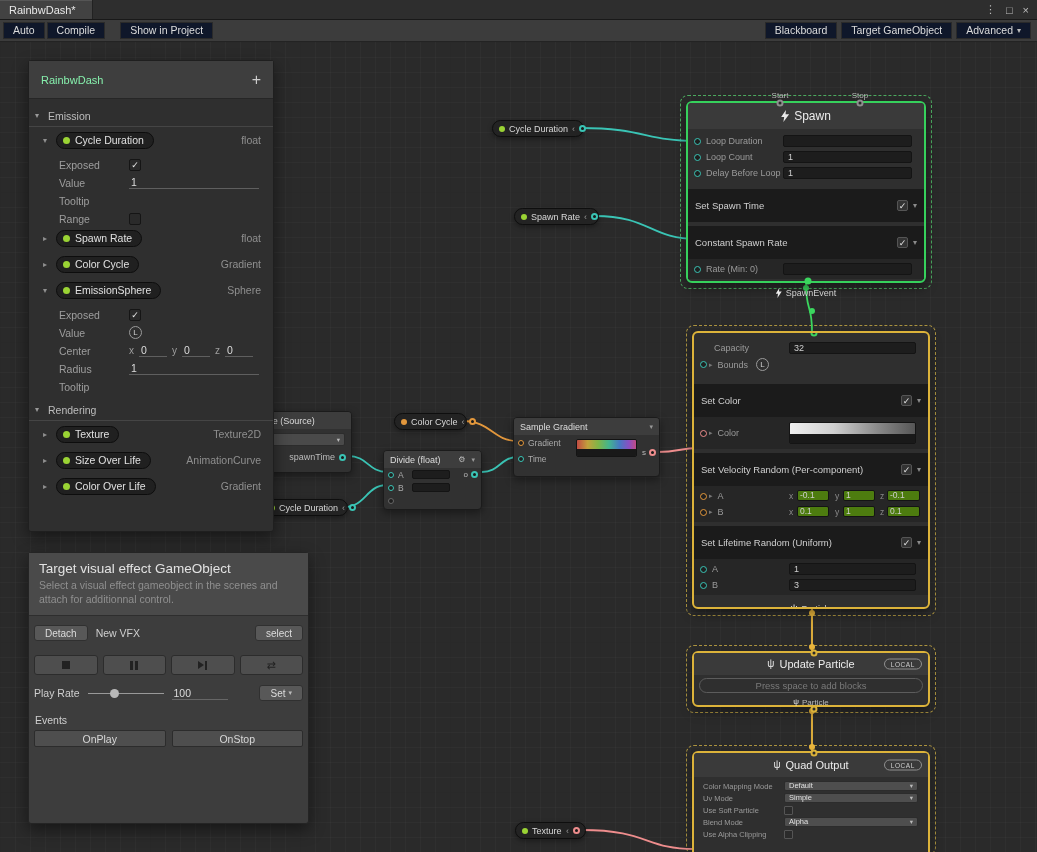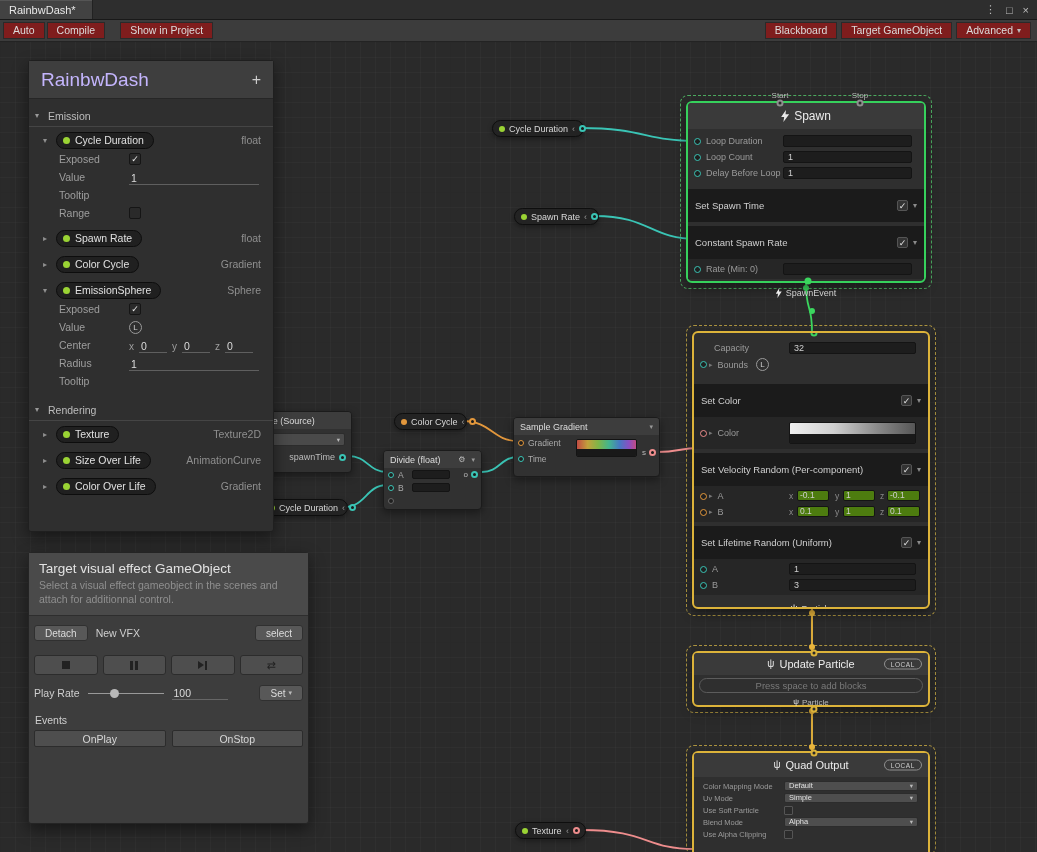--- a/index.html
+++ b/index.html
@@ -5,21 +5,21 @@
   *{margin:0;padding:0;box-sizing:border-box}
   body{background:#1e1e1e;font-family:"Liberation Sans",sans-serif;-webkit-font-smoothing:antialiased}
   .stage{position:relative;width:1037px;height:852px;overflow:hidden;background:#2a2a2a}
 
   
   .titlebar{position:absolute;top:0;left:0;right:0;height:20px;background:#2e2e2e;border-bottom:1px solid #191919;z-index:30;display:flex;align-items:stretch}
   .tab{background:#424242;padding:0 16px 0 9px;font-size:11px;color:#e8e8e8;display:flex;align-items:center;border-right:1px solid #222;box-shadow:inset 0 1px 0 #555}
   .win-icons{margin-left:auto;display:flex;align-items:center;gap:10px;padding-right:8px;color:#bdbdbd;font-size:11px}
   .win-icons span{cursor:default}
   .toolbar{position:absolute;top:20px;left:0;right:0;height:22px;background:#3c3c3c;border-bottom:1px solid #232323;z-index:30;display:flex;align-items:center;padding:0 3px;gap:2px}
-  .tbtn{height:17px;background:#7f1d1d;border:1px solid #2a2a2a;border-radius:0;color:#dcdcdc;font-size:10.5px;padding:0 9px;display:inline-flex;align-items:center;gap:4px;line-height:1}
+  .tbtn{height:17px;background:#0f172a;border:1px solid #2a2a2a;border-radius:0;color:#dcdcdc;font-size:10.5px;padding:0 9px;display:inline-flex;align-items:center;gap:4px;line-height:1}
   .tbtn .caret{font-size:8px;color:#bbb}
   .tbtn.gap{margin-left:13px}
   .tb-right{margin-left:auto;display:flex;gap:4px;padding-right:3px}
 
   
   .gridlayer{position:absolute;left:0;top:42px;right:0;bottom:0;z-index:0;
     background-image:
       linear-gradient(rgba(255,255,255,0.025) 1px,transparent 1px),
       linear-gradient(90deg,rgba(255,255,255,0.025) 1px,transparent 1px),
       linear-gradient(rgba(0,0,0,0.14) 1px,transparent 1px),
@@ -99,31 +99,31 @@
   .gdot{width:6px;height:6px;border-radius:50%;background:#9ad334;flex:none}
   .gdot.orange{background:#e2973c}
   .gcol{color:#999;font-size:9px;margin-left:auto}
   .gport{width:7px;height:7px;border-radius:50%;background:#1a1a1a;border:2px solid #3ac4b5;flex:none}
   .gport.orange{border-color:#e2973c}.gport.pink{border-color:#ee8d8d}
   .gplabel{white-space:nowrap}
 
   
   .blackboard{position:absolute;left:28px;top:60px;width:246px;height:472px;background:#2f2f2f;border:1px solid #1f1f1f;border-radius:3px;z-index:12;box-shadow:0 6px 16px rgba(0,0,0,.45)}
   .bb-header{height:38px;background:#3e3e3e;display:flex;align-items:center;padding:0 12px;border-bottom:1px solid #262626}
-  .bb-title{font-size:19px;color:#c4b5fd}
+  .bb-title{font-size:11px;color:#86efac}
   .bb-add{margin-left:auto;font-size:16px;color:#cccccc;line-height:1;cursor:default}
   .bb-cat{height:22px;display:flex;align-items:center;padding-left:6px;border-bottom:1px solid #454545;margin-top:6px}
   .bb-cchev{width:13px;color:#999;font-size:8px}
   .bb-cname{font-size:10.5px;color:#bdbdbd}
   .bb-prow{height:26px;display:flex;align-items:center;padding-left:14px;position:relative}
   .bb-pchev{width:13px;color:#8f8f8f;font-size:8px}
   .pill{height:17px;border-radius:9px;background:#202020;border:1px solid #0d0d0d;padding:0 9px 0 6px;display:inline-flex;gap:5px;align-items:center;font-size:10.5px;color:#e0e0e0}
   .pill .gdot{width:7px;height:7px}
   .bb-type{margin-left:auto;margin-right:12px;font-size:10.5px;color:#8f8f8f}
-  .bb-sub{position:relative;height:18px;display:flex;align-items:flex-start}
+  .bb-sub{position:relative;height:18px;display:flex;align-items:flex-end}
   .bb-slabel{margin-left:30px;font-size:10.5px;color:#9e9e9e}
   .bb-ctrl{position:absolute;left:100px;right:14px;display:flex;align-items:center;gap:5px}
   .bb-field{flex:1;border-bottom:1px solid #5f5f5f;font-size:10.5px;color:#dcdcdc;padding:0 2px;height:14px;line-height:14px}
   .bb-check{width:12px;height:12px;background:#2a2a2a;border:1px solid #151515;border-radius:2px;color:#e8e8e8;font-size:9px;line-height:11px;text-align:center}
   .bb-mini{width:28px;border-bottom:1px solid #5f5f5f;font-size:10.5px;color:#dcdcdc;height:14px;line-height:14px;padding:0 2px}
   .bb-axis{font-size:10px;color:#9e9e9e}
 
   
   .target-panel{position:absolute;left:28px;top:552px;width:281px;height:272px;background:#3d3d3d;border:1px solid #242424;border-radius:3px;z-index:12;box-shadow:0 6px 16px rgba(0,0,0,.45)}
   .tp-head{background:#4a4a4a;padding:8px 10px 9px;border-bottom:1px solid #2e2e2e}

